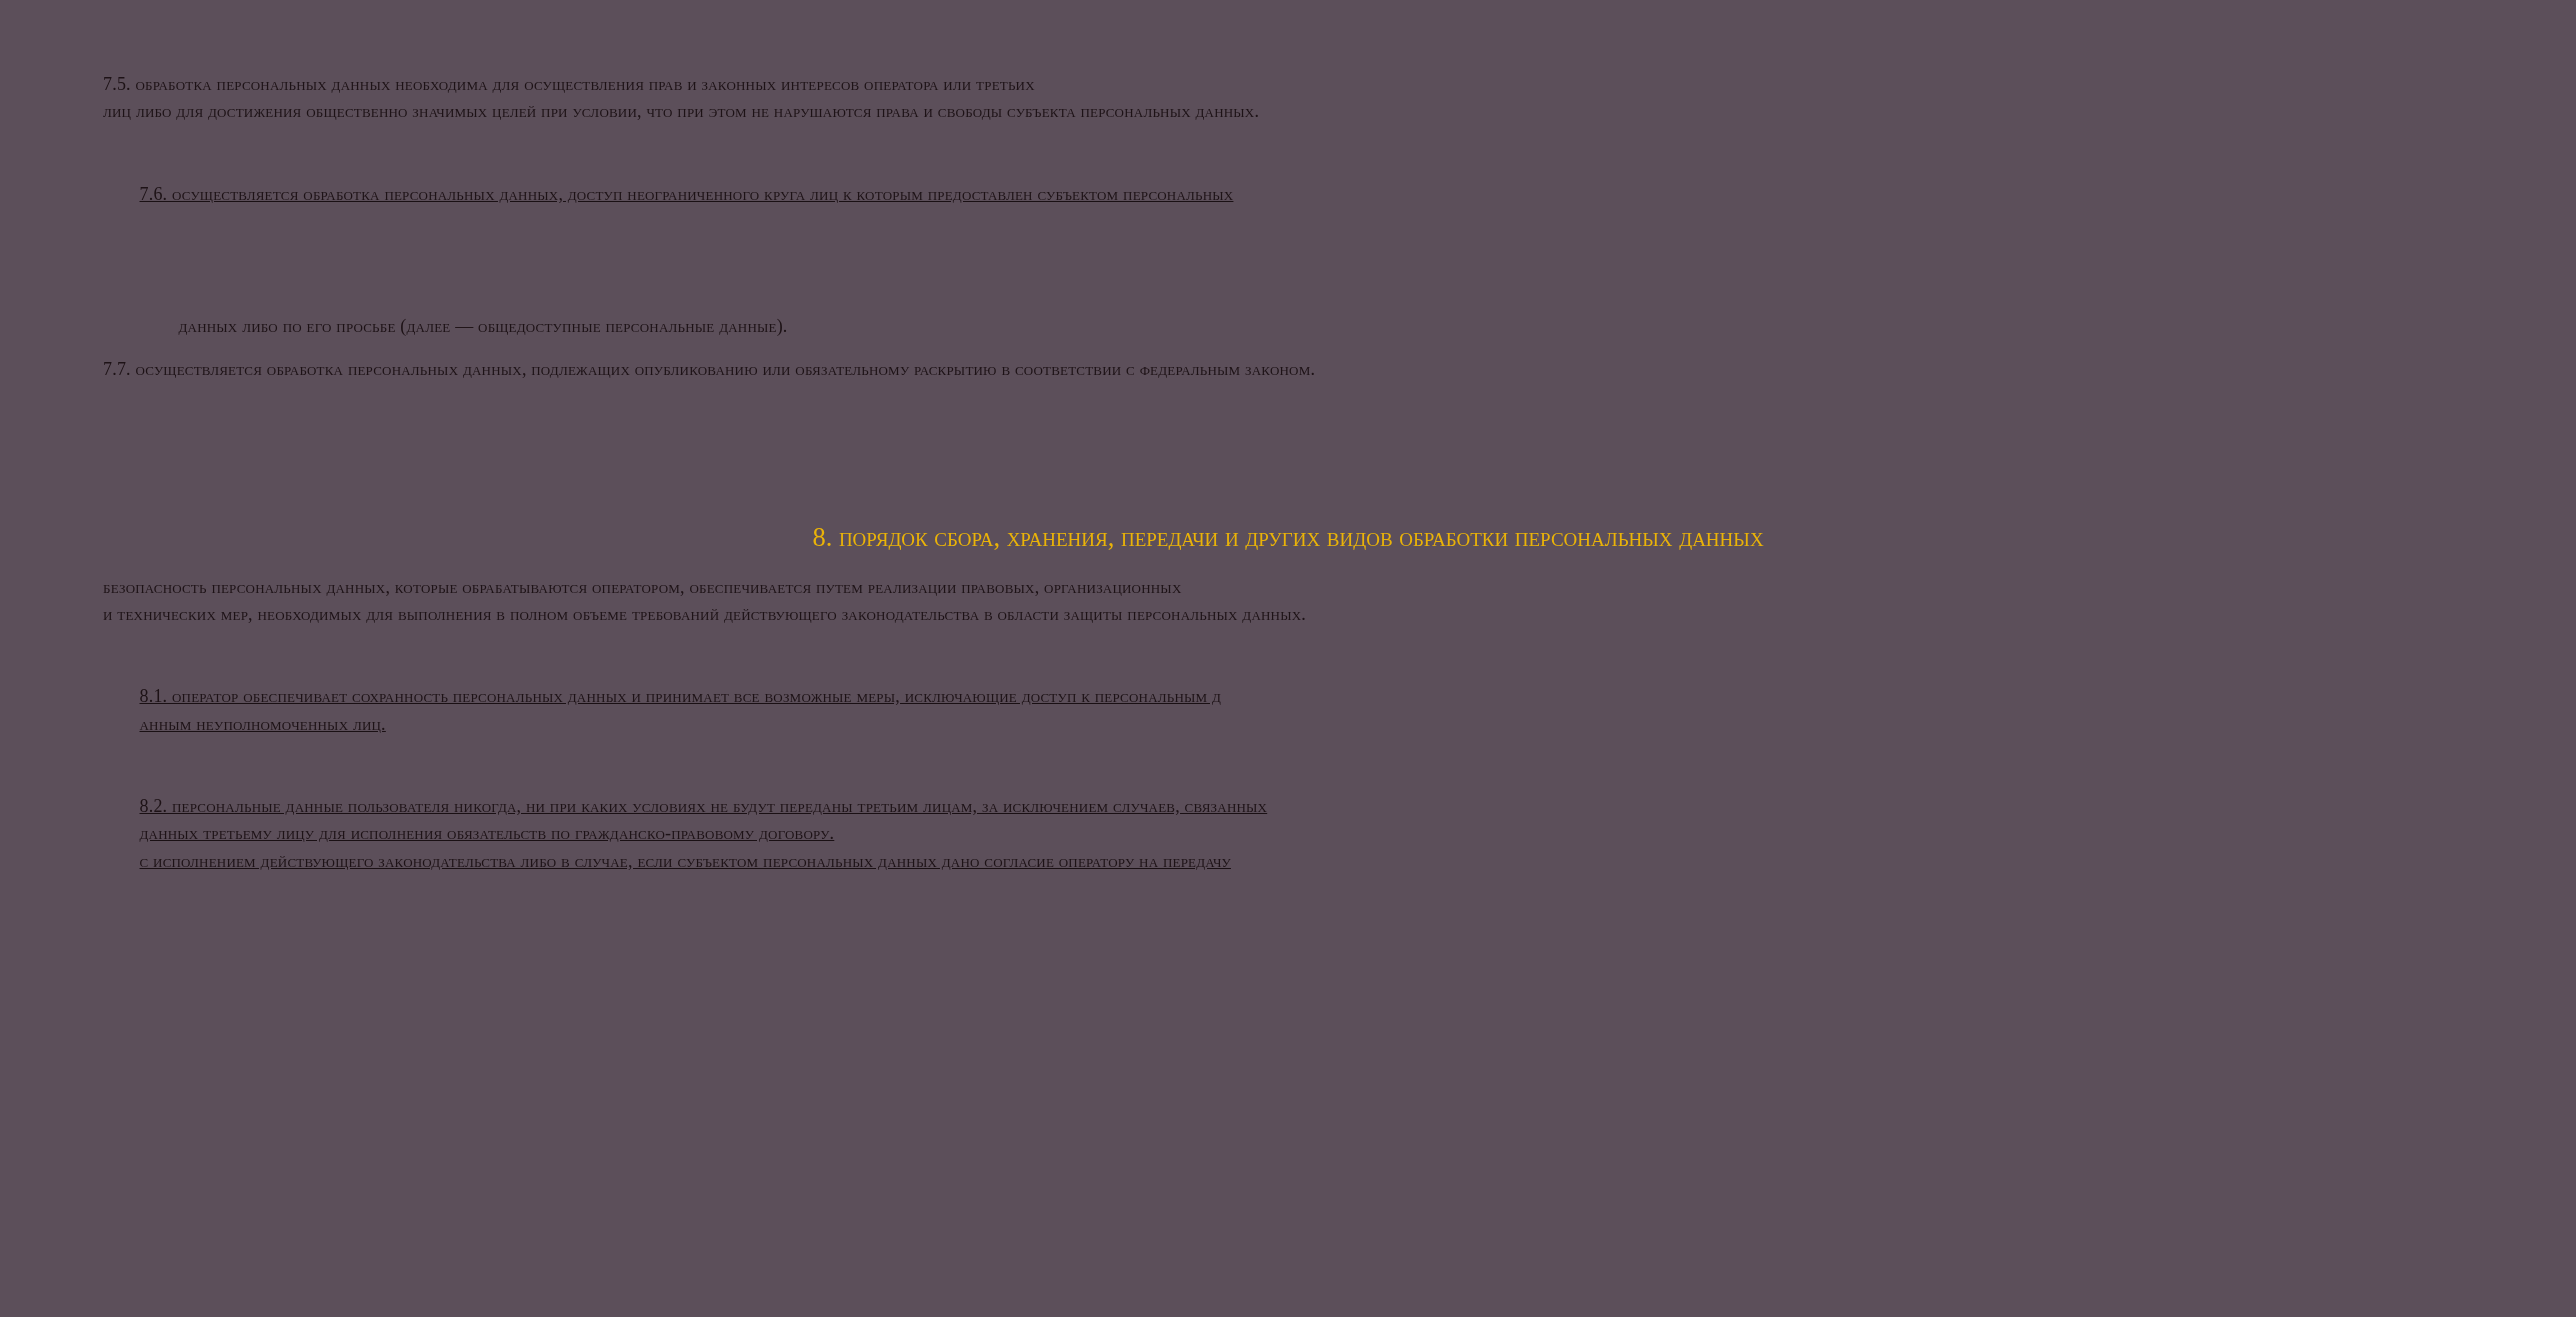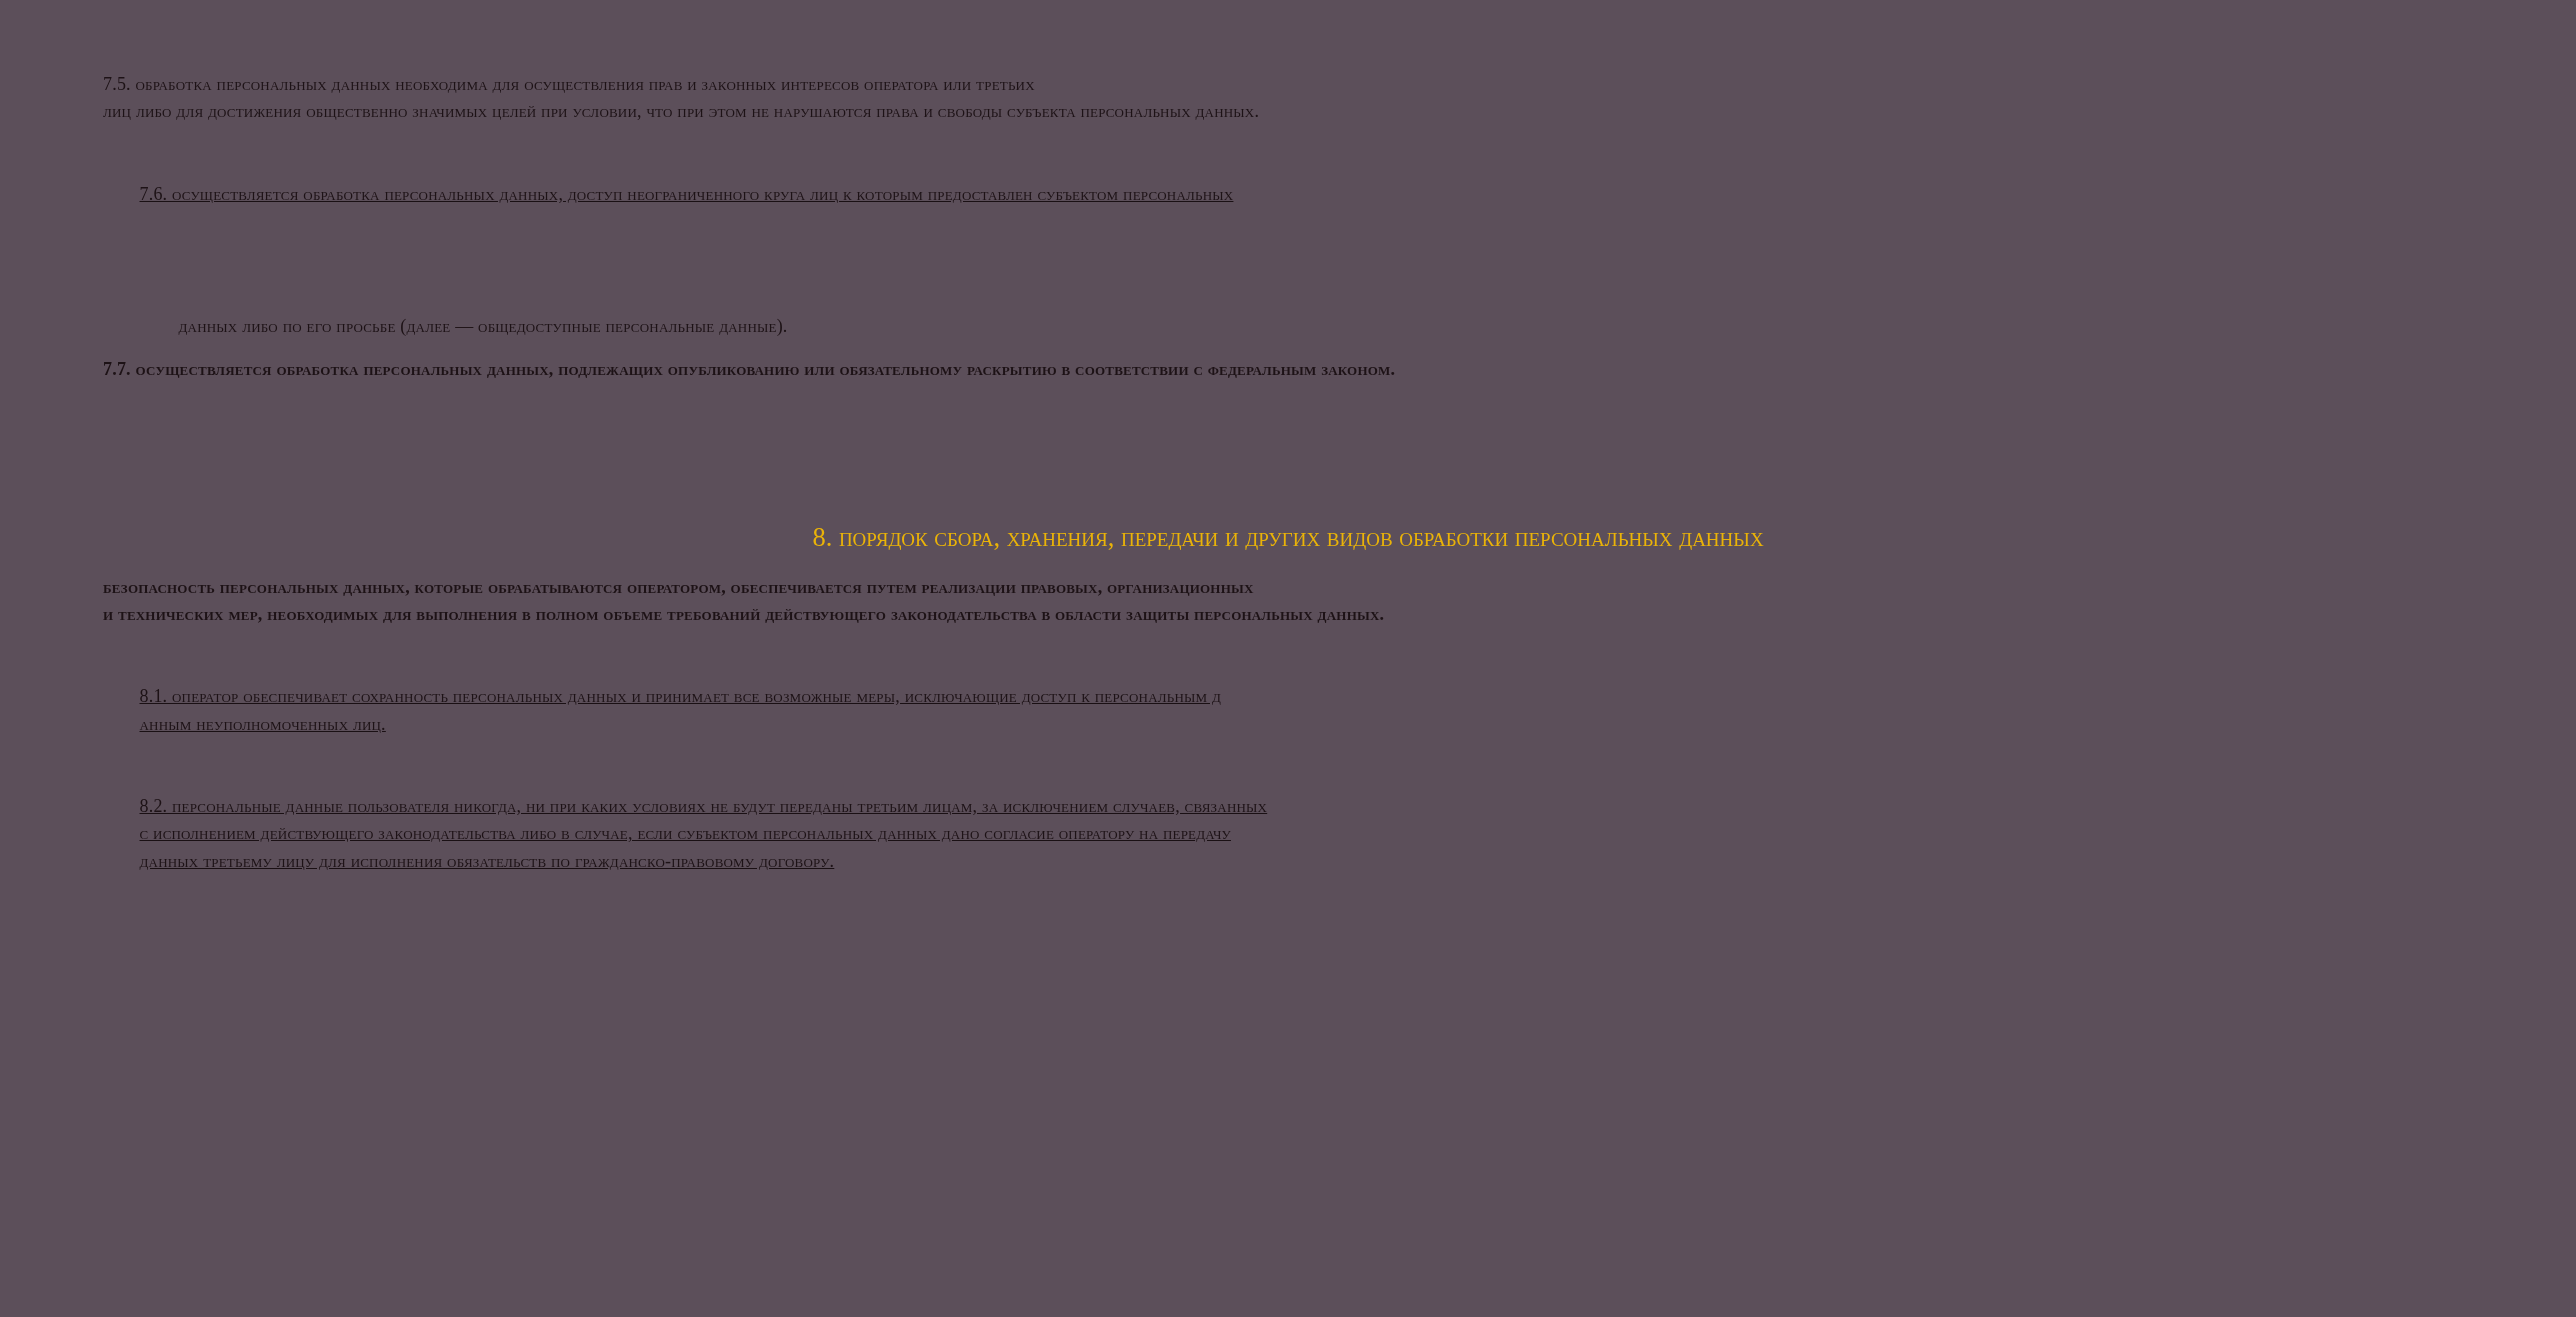--- a/index.html
+++ b/index.html
@@ -32,21 +32,21 @@
     text-transform: lowercase;
     letter-spacing: 0.2px;
     line-height: 1.52;
     margin: 0;
     font-size: 18px;
     color: #1d1216;
   }
   .gap-md { height: 55px; }
   .gap-lg { height: 97px; }
   .gap-xl { height: 126px; }
-  .block + .block { margin-top: 16px; font-weight: bold; }
+  .block + .block { margin-top: 16px; }
   .wide {
     max-width: 2387px;
     margin: 0 auto;
   }
   .narrow {
     max-width: 2297px;
     margin: 0 auto;
     text-decoration: underline;
   }
   .mid {
@@ -105,19 +105,19 @@
 
     <div class="block narrow">
       <p class="para">8.1. Оператор обеспечивает сохранность персональных данных и принимает все возможные меры, исключающие доступ к персональным д</p>
       <p class="para">анным неуполномоченных лиц.</p>
     </div>
 
     <div class="gap-md"></div>
 
     <div class="block narrow">
       <p class="para">8.2. Персональные данные Пользователя никогда, ни при каких условиях не будут переданы третьим лицам, за исключением случаев, связанных</p>
+      <p class="para">данных третьему лицу для исполнения обязательств по гражданско-правовому договору.</p>
       <p class="para">с исполнением действующего законодательства либо в случае, если субъектом персональных  данных дано согласие Оператору на передачу</p>
-      <p class="para">данных третьему лицу для исполнения обязательств по гражданско-правовому договору.</p>
     </div>
 
   </div>
 </div>
 
 
 </body></html>

